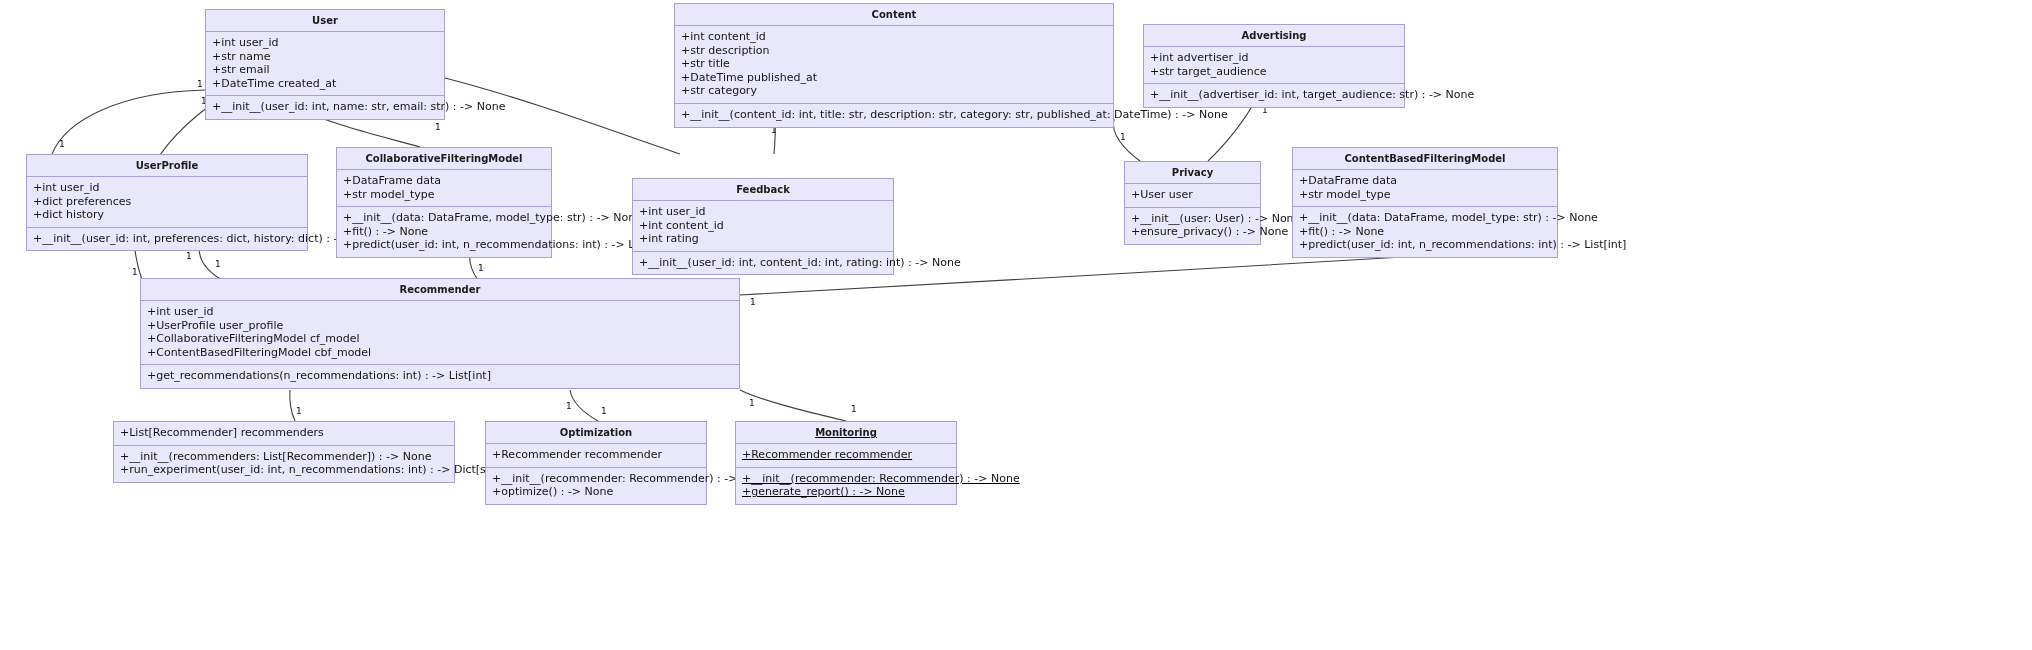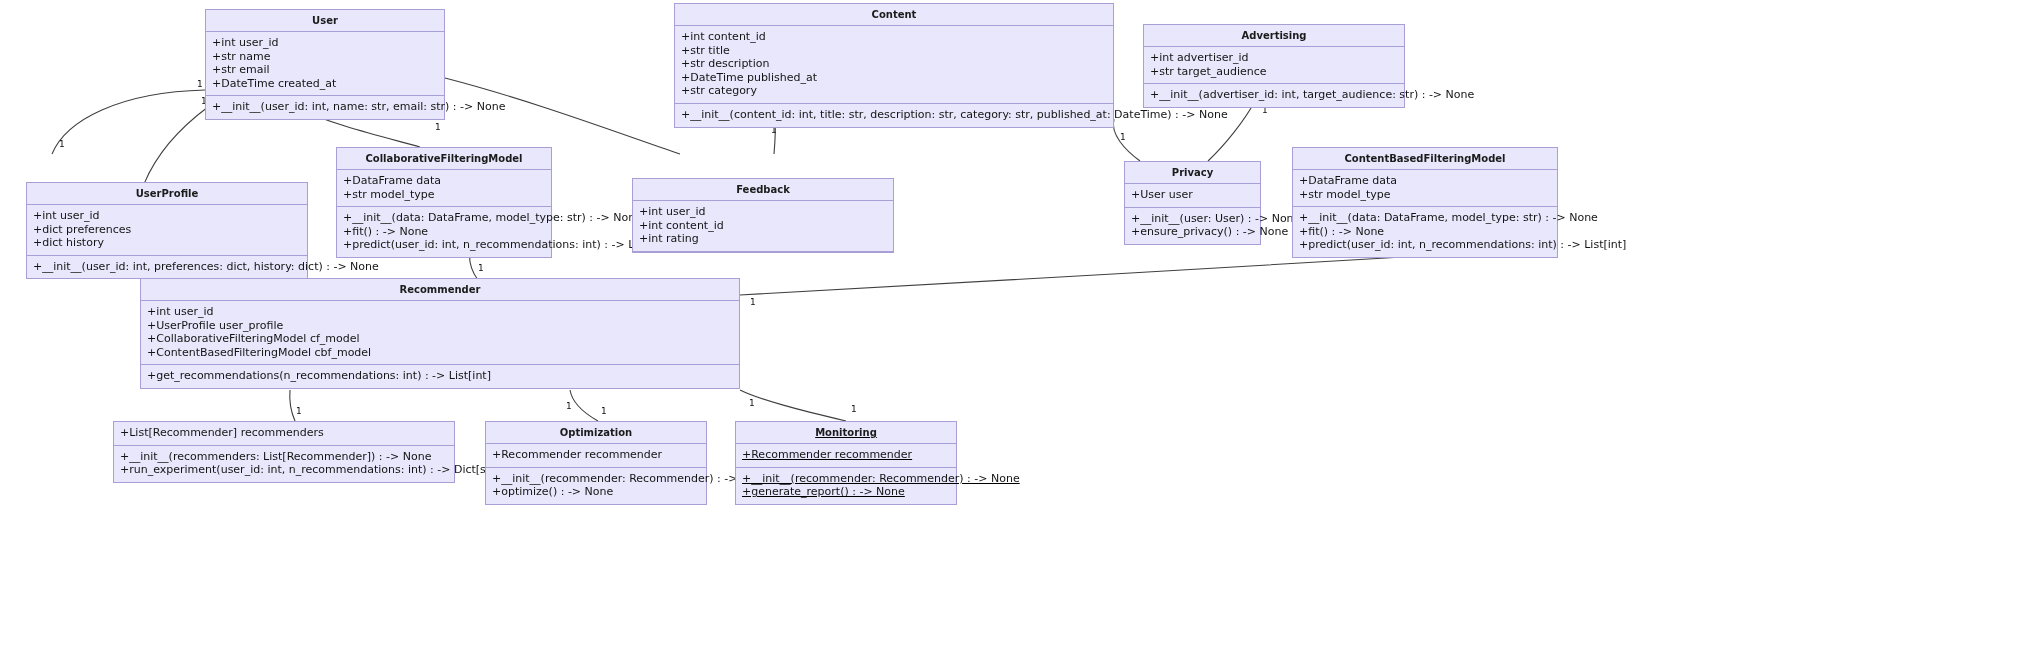--- a/index.html
+++ b/index.html
@@ -72,40 +72,40 @@
           <div class="uml-row">+DateTime created_at</div>
         </div>
         <div class="uml-ops">
           <div class="uml-row">+__init__(user_id: int, name: str, email: str) : -&gt; None</div>
         </div>
       </div>
       <div class="umlclass" style="left: 674px; top: 3px; width: 440px;">
         <div class="uml-title">Content</div>
         <div class="uml-attrs">
           <div class="uml-row">+int content_id</div>
+          <div class="uml-row">+str description</div>
           <div class="uml-row">+str title</div>
-          <div class="uml-row">+str description</div>
           <div class="uml-row">+DateTime published_at</div>
           <div class="uml-row">+str category</div>
         </div>
         <div class="uml-ops">
           <div class="uml-row">+__init__(content_id: int, title: str, description: str, category: str, published_at: DateTime) : -&gt; None</div>
         </div>
       </div>
       <div class="umlclass" style="left: 1143px; top: 24px; width: 262px;">
         <div class="uml-title">Advertising</div>
         <div class="uml-attrs">
           <div class="uml-row">+int advertiser_id</div>
           <div class="uml-row">+str target_audience</div>
         </div>
         <div class="uml-ops">
           <div class="uml-row">+__init__(advertiser_id: int, target_audience: str) : -&gt; None</div>
         </div>
       </div>
-      <div class="umlclass" style="left: 26px; top: 154px; width: 282px; margin-top: 28px;">
+      <div class="umlclass" style="left: 26px; top: 154px; width: 282px;">
         <div class="uml-title">UserProfile</div>
         <div class="uml-attrs">
           <div class="uml-row">+int user_id</div>
           <div class="uml-row">+dict preferences</div>
           <div class="uml-row">+dict history</div>
         </div>
         <div class="uml-ops">
           <div class="uml-row">+__init__(user_id: int, preferences: dict, history: dict) : -&gt; None</div>
         </div>
       </div>
@@ -121,20 +121,23 @@
           <div class="uml-row">+predict(user_id: int, n_recommendations: int) : -&gt; List[int]</div>
         </div>
       </div>
       <div class="umlclass" style="left: 632px; top: 154px; width: 262px; margin-top: 24px;">
         <div class="uml-title">Feedback</div>
         <div class="uml-attrs">
           <div class="uml-row">+int user_id</div>
           <div class="uml-row">+int content_id</div>
           <div class="uml-row">+int rating</div>
         </div>
+        <div class="uml-ops">
+          <div class="uml-row">+__init__(user_id: int, content_id: int, rating: int) : -&gt; None</div>
+        </div>
       </div>
       <div class="umlclass" style="left: 1124px; top: 161px; width: 137px;">
         <div class="uml-title">Privacy</div>
         <div class="uml-attrs">
           <div class="uml-row">+User user</div>
         </div>
         <div class="uml-ops">
           <div class="uml-row">+__init__(user: User) : -&gt; None</div>
           <div class="uml-row">+ensure_privacy() : -&gt; None</div>
         </div>

